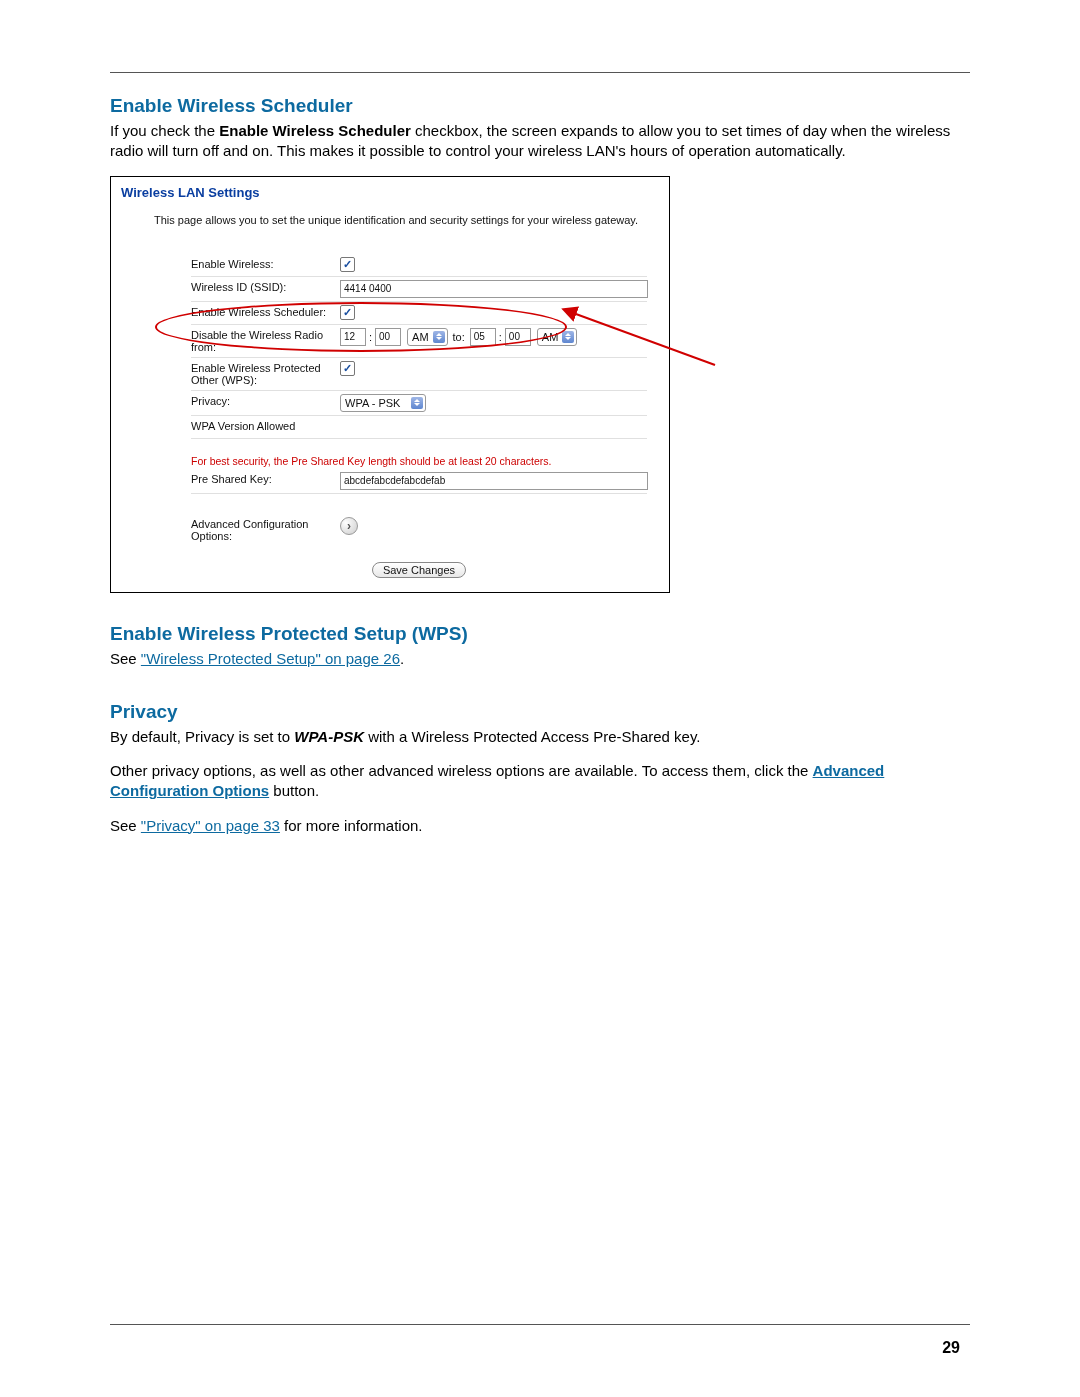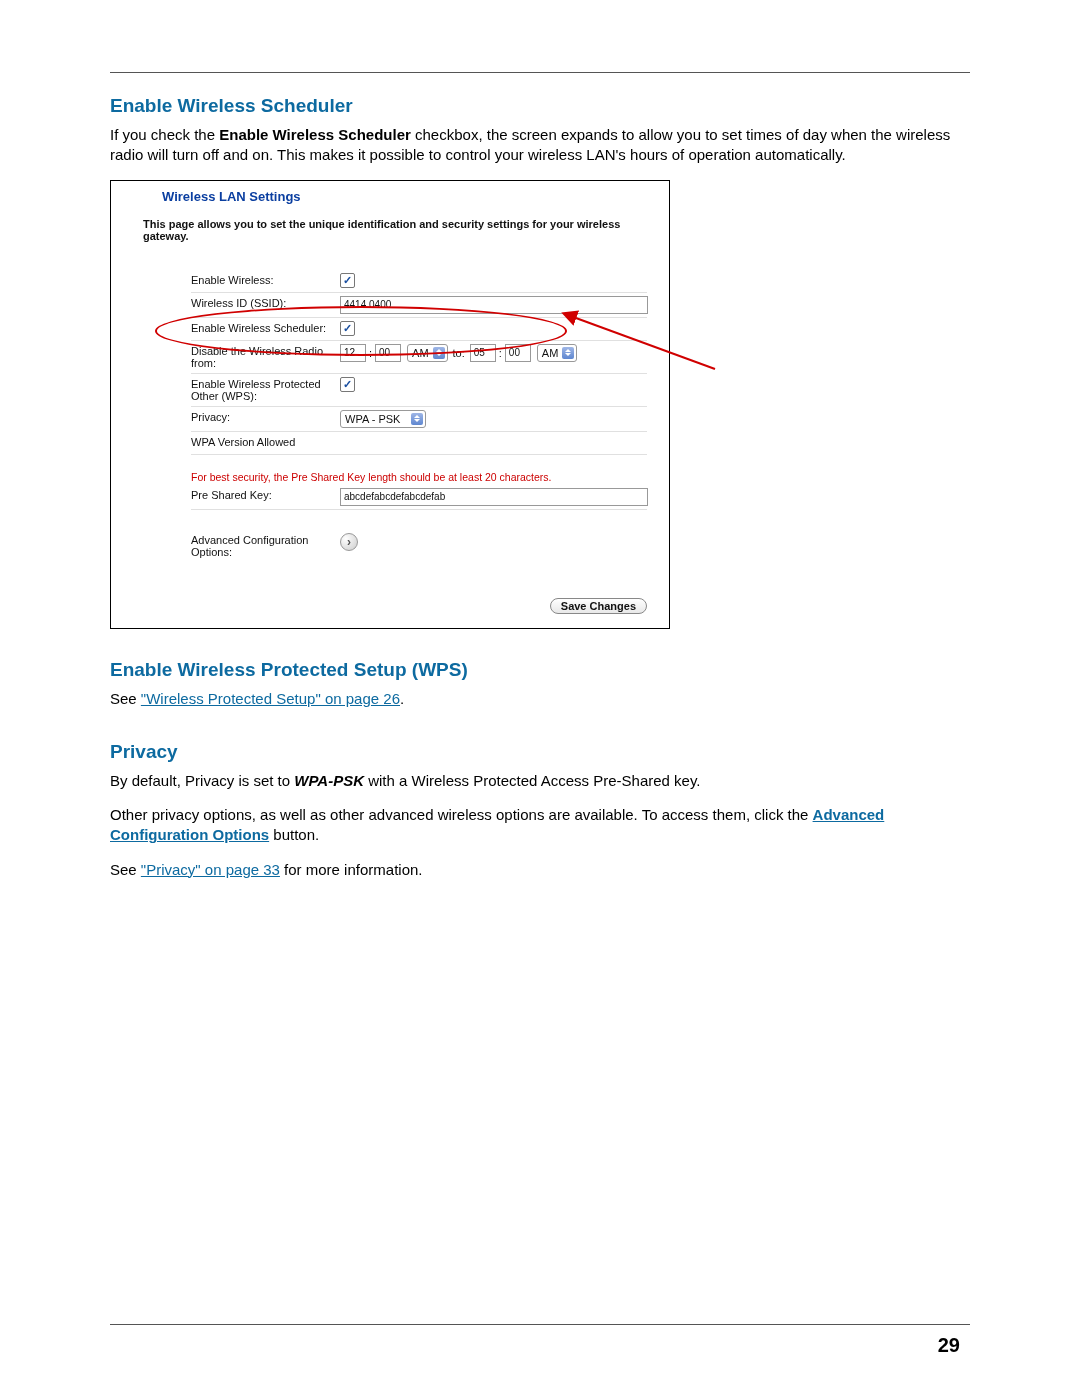--- a/index.html
+++ b/index.html
@@ -22,21 +22,21 @@
     margin-bottom: 22px;
   }
   h2.section {
     font-family: Arial, Helvetica, sans-serif;
     font-weight: bold;
     font-size: 19px;
     color: #0d6aa0;
     margin: 0 0 4px 0;
   }
   p.body {
-    margin: 8px 0 14px 0;
+    margin: 0 0 14px 0;
     line-height: 1.35;
   }
   .link {
     color: #0d6aa0;
     text-decoration: underline;
   }
   .boldlink {
     color: #0d6aa0;
     font-weight: bold;
     text-decoration: underline;
@@ -52,25 +52,23 @@
     position: relative;
   }
   .panel-inner {
     padding: 8px 10px 14px 10px;
   }
   .panel-title {
     color: #0a3ea0;
     font-weight: bold;
     font-size: 13px;
     margin-bottom: 14px;
-    margin-left: 41px;
   }
   .panel-desc {
-    margin: 0 0 28px 22px;
-    font-weight: bold;
+    margin: 0 0 28px 33px;
   }
   .form {
     margin-left: 70px;
     margin-right: 12px;
   }
   .row {
     display: flex;
     align-items: flex-start;
     padding: 1px 0;
     border-bottom: 1px solid #e0e0e0;
@@ -143,23 +141,22 @@
   }
   .button {
     border: 1px solid #888;
     border-radius: 9px;
     background: linear-gradient(#fff,#e8e8e8);
     padding: 1px 10px;
     font-size: 11px;
     display: inline-block;
   }
   .btnrow {
-    text-align: right;
-    margin-top: 36px;
-    font-weight: bold;
+    text-align: center;
+    margin-top: 16px;
   }
   .advbtn {
     width: 16px; height: 16px;
     border: 1px solid #999;
     border-radius: 50%;
     background: radial-gradient(circle at 30% 30%, #fff, #ccc);
     display: inline-flex;
     align-items: center; justify-content: center;
   }
   .advbtn::after {
@@ -177,21 +174,21 @@
   }
   .arrow-svg {
     position: absolute;
     pointer-events: none;
   }
   .page-num {
     position: absolute;
     bottom: 40px;
     right: 120px;
     font-weight: bold;
-    font-size: 20px;
+    font-size: 16px;
   }
   .footer-rule {
     position: absolute;
     left: 110px; right: 110px;
     bottom: 72px;
     border-top: 1px solid #555;
   }
   .colon { padding: 0 3px; }
   .to { padding: 0 5px; }
 </style>

